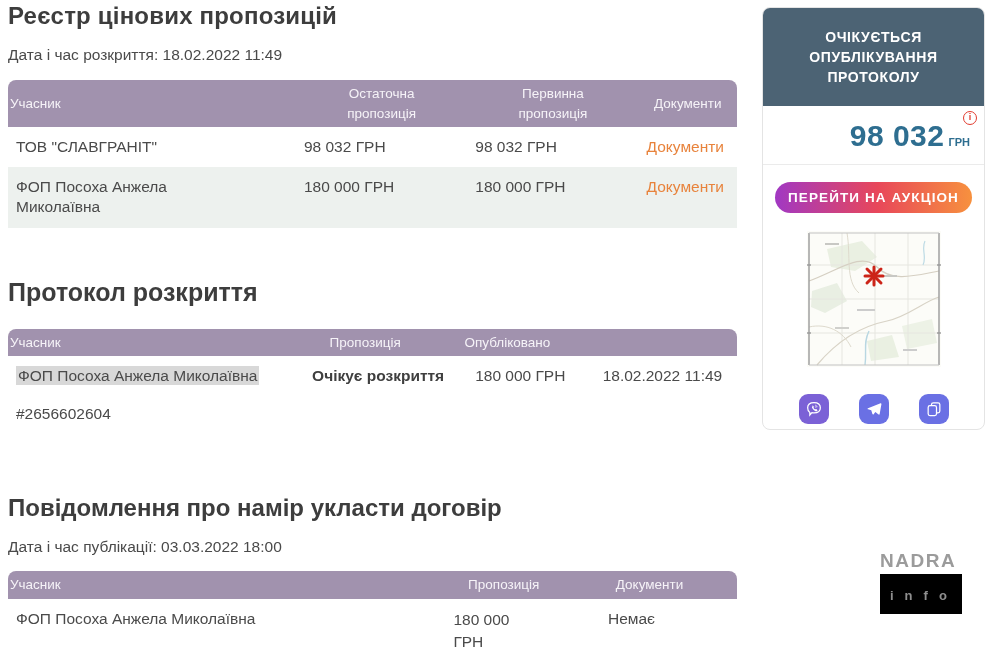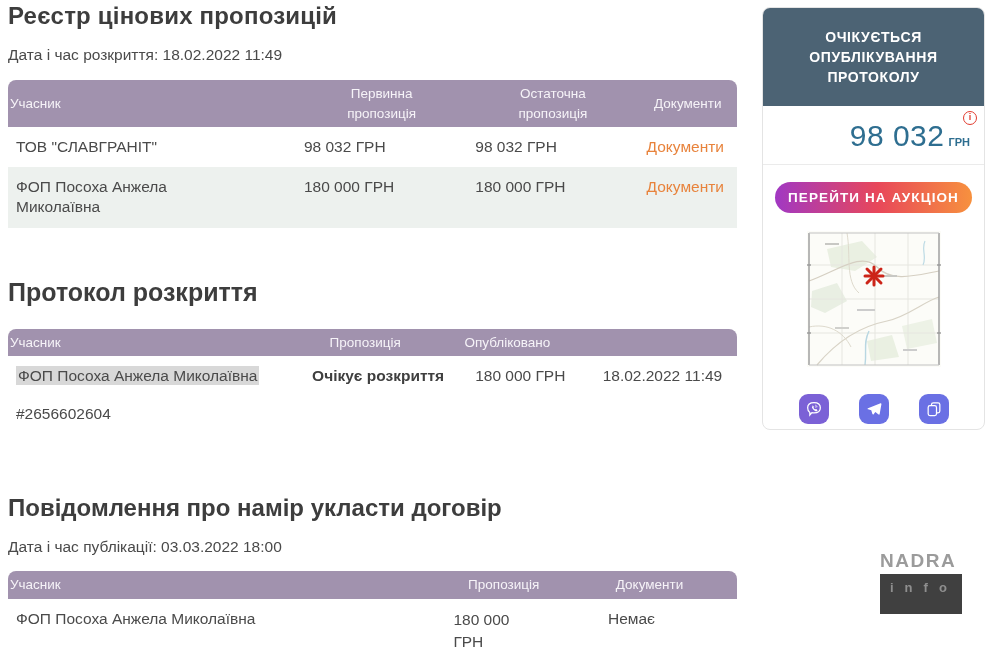--- a/index.html
+++ b/index.html
@@ -53,57 +53,57 @@
   .sec-intent { margin-top: 60px; }
   .sec-intent .tbl { margin-top: 15px; }
 
   
   .card { position: absolute; left: 762px; top: 7px; width: 223px; height: 423px;
     background: #fff; border: 1px solid #e4e4e4; border-radius: 8px; overflow: hidden; }
   .status-head { background: #4c6374; color: #fff; text-align: center; font-weight: bold;
     font-size: 14px; letter-spacing: .6px; line-height: 20px; padding: 19px 18px; }
   .price-box { position: relative; padding: 13px 14px 11px; text-align: right;
     border-bottom: 1px solid #ebebeb; }
-  .price-val { font-size: 30px; font-weight: normal; color: #2e6e90; letter-spacing: .5px; }
+  .price-val { font-size: 30px; font-weight: bold; color: #2e6e90; letter-spacing: .5px; }
   .price-cur { font-size: 11px; font-weight: bold; color: #2e6e90; margin-left: 4px; }
   .info-ic { position: absolute; top: 5px; right: 7px; width: 14px; height: 14px;
     border: 1.6px solid #e23b2e; border-radius: 50%; color: #e23b2e; font-size: 9px;
     font-weight: bold; line-height: 11px; text-align: center; font-style: normal; cursor: pointer; }
   .btn-wrap { padding: 17px 12px 0; }
   .auction-btn { display: block; width: 100%; height: 31px; border: none; border-radius: 17px;
     background: linear-gradient(90deg, #a138c3 0%, #e8475a 52%, #f7913e 100%);
     color: #fff; font-family: "Liberation Sans", sans-serif; font-weight: bold; font-size: 13.5px;
     letter-spacing: 1.1px; cursor: pointer; }
   .map-wrap { width: 134px; height: 136px; margin: 18px auto 0; cursor: pointer; }
   .soc-row { display: flex; justify-content: center; gap: 30px; margin-top: 27px; }
   .soc { width: 30px; height: 30px; border-radius: 9px; display: flex; align-items: center;
     justify-content: center; cursor: pointer; }
   .soc.viber { background: #7b61d6; }
   .soc.indigo { background: #6a70e4; }
 
   
   .wm { position: absolute; left: 880px; top: 550px; width: 82px; }
   .wm-top { font-size: 19px; font-weight: bold; color: #9b9b9b; letter-spacing: 1.5px; }
-  .wm-box { margin-top: 2px; width: 82px; height: 40px; background: #404040; padding: 4px 0 0 10px; }
+  .wm-box { margin-top: 2px; width: 82px; height: 40px; background: #000000; padding: 12px 0 0 10px; }
   .wm-info { font-size: 13px; font-weight: bold; color: #8f8f8f; letter-spacing: 11px; }
 </style>
 </head>
 <body>
 
 <div class="main">
 
   <section class="sec-registry">
     <h1 class="page-title">Реєстр цінових пропозицій</h1>
     <div class="date-line">Дата і час розкриття: 18.02.2022 11:49</div>
 
     <div class="tbl t1">
       <div class="thead">
         <div class="th c1">Учасник</div>
+        <div class="th c3"><span class="wrapcap">Остаточна пропозиція</span></div>
         <div class="th c2"><span class="wrapcap">Первинна пропозиція</span></div>
-        <div class="th c3"><span class="wrapcap">Остаточна пропозиція</span></div>
         <div class="th c4">Документи</div>
       </div>
       <div class="trow">
         <div class="cell c1">ТОВ "СЛАВГРАНІТ"</div>
         <div class="cell c2">98 032 ГРН</div>
         <div class="cell c3">98 032 ГРН</div>
         <div class="cell c4"><a class="link">Документи</a></div>
       </div>
       <div class="trow row-alt">
         <div class="cell c1"><span class="name-wrap">ФОП Посоха Анжела Миколаївна</span></div>

